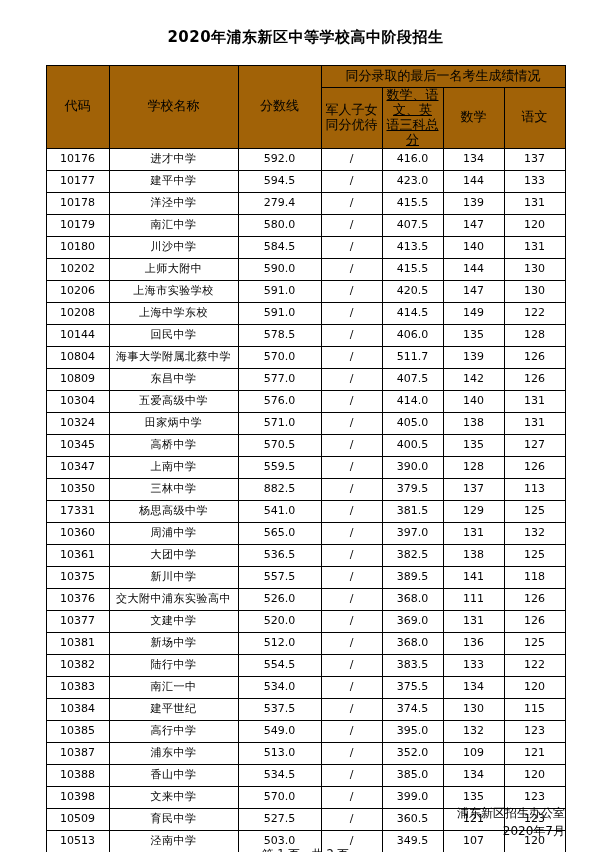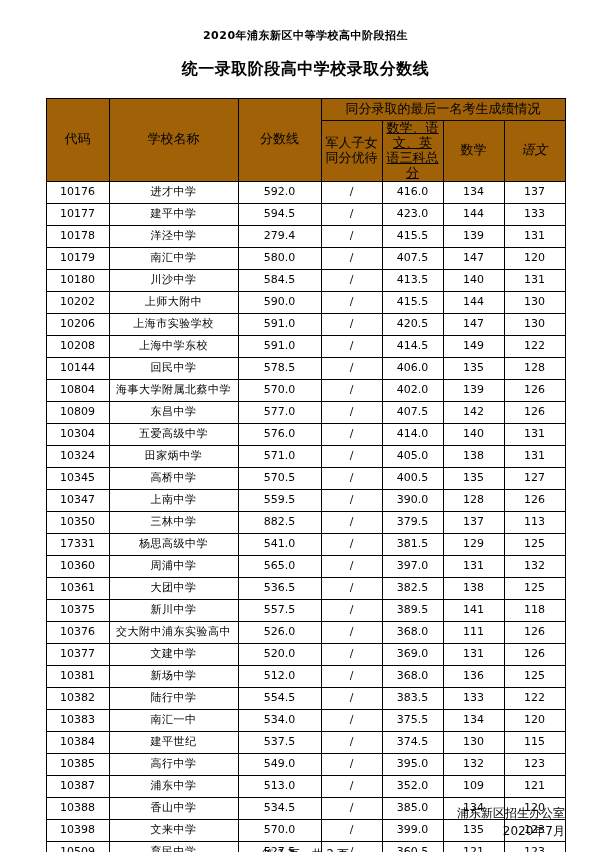--- a/index.html
+++ b/index.html
@@ -17,21 +17,21 @@
   }
   .page {
     width: 611px;
     height: 852px;
     box-sizing: border-box;
     padding: 0;
     position: relative;
   }
   .title1 {
     text-align: center;
-    font-size: 11px;
+    font-size: 15px;
     font-weight: bold;
     margin-top: 28px;
     letter-spacing: 0.5px;
   }
   .title2 {
     text-align: center;
     font-size: 16px;
     font-weight: bold;
     margin-top: 16px;
     letter-spacing: 0.5px;
@@ -55,21 +55,21 @@
     background: #a16207;
     font-weight: normal;
     font-size: 13px;
   }
   .h-code { width: 62px; }
   .h-school { width: 128px; }
   .h-score { width: 82px; }
   .h-sub1 { width: 60px; }
   .h-sub2 { width: 78px; text-decoration: underline; }
   .h-sub3 { width: 58px; }
-  .h-sub4 { width: 52px; font-style: italic; }
+  .h-sub4 { width: 52px; }
   .grp-head {
     font-size: 11px;
     height: 18px;
   }
   .two-line {
     font-size: 10.5px;
     line-height: 1.12;
     margin-left: 16px;
   }
   td.school {
@@ -99,21 +99,20 @@
     line-height: 1.45;
   }
   .office div { white-space: nowrap; }
 </style>
 </head>
 <body>
 
 <div class="page">
 
   <div class="title1">2020年浦东新区中等学校高中阶段招生</div>
-  <div class="title2">统一录取阶段高中学校录取分数线</div>
 
   <table class="main">
     <thead>
       <tr>
         <th class="h-code" rowspan="2">代码</th>
         <th class="h-school" rowspan="2">学校名称</th>
         <th class="h-score" rowspan="2">分数线</th>
         <th class="grp-head" colspan="4">同分录取的最后一名考生成绩情况</th>
       </tr>
       <tr>
@@ -209,21 +208,21 @@
           <td>/</td>
           <td>406.0</td>
           <td>135</td>
           <td>128</td>
         </tr>
         <tr>
           <td>10804</td>
           <td class="school">海事大学附属北蔡中学</td>
           <td>570.0</td>
           <td>/</td>
-          <td>402.0</td>
+          <td>511.7</td>
           <td>139</td>
           <td>126</td>
         </tr>
         <tr>
           <td>10809</td>
           <td class="school">东昌中学</td>
           <td>577.0</td>
           <td>/</td>
           <td>407.5</td>
           <td>142</td>

